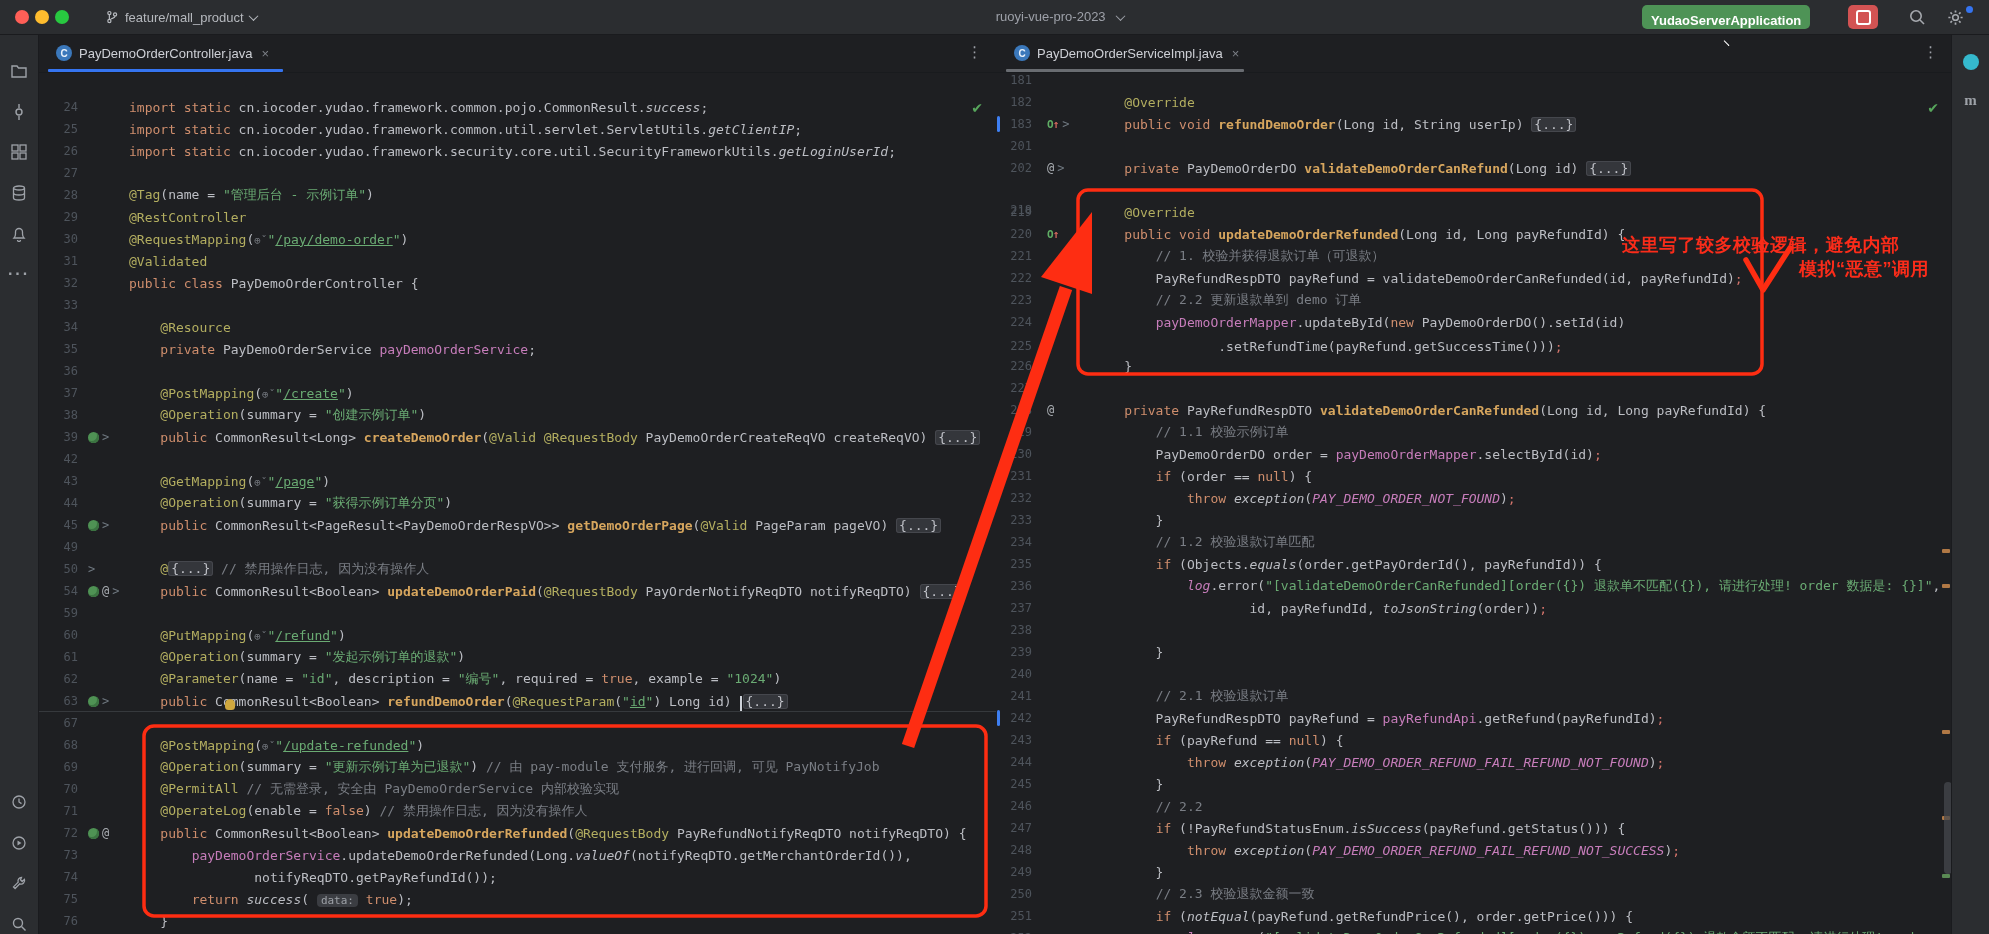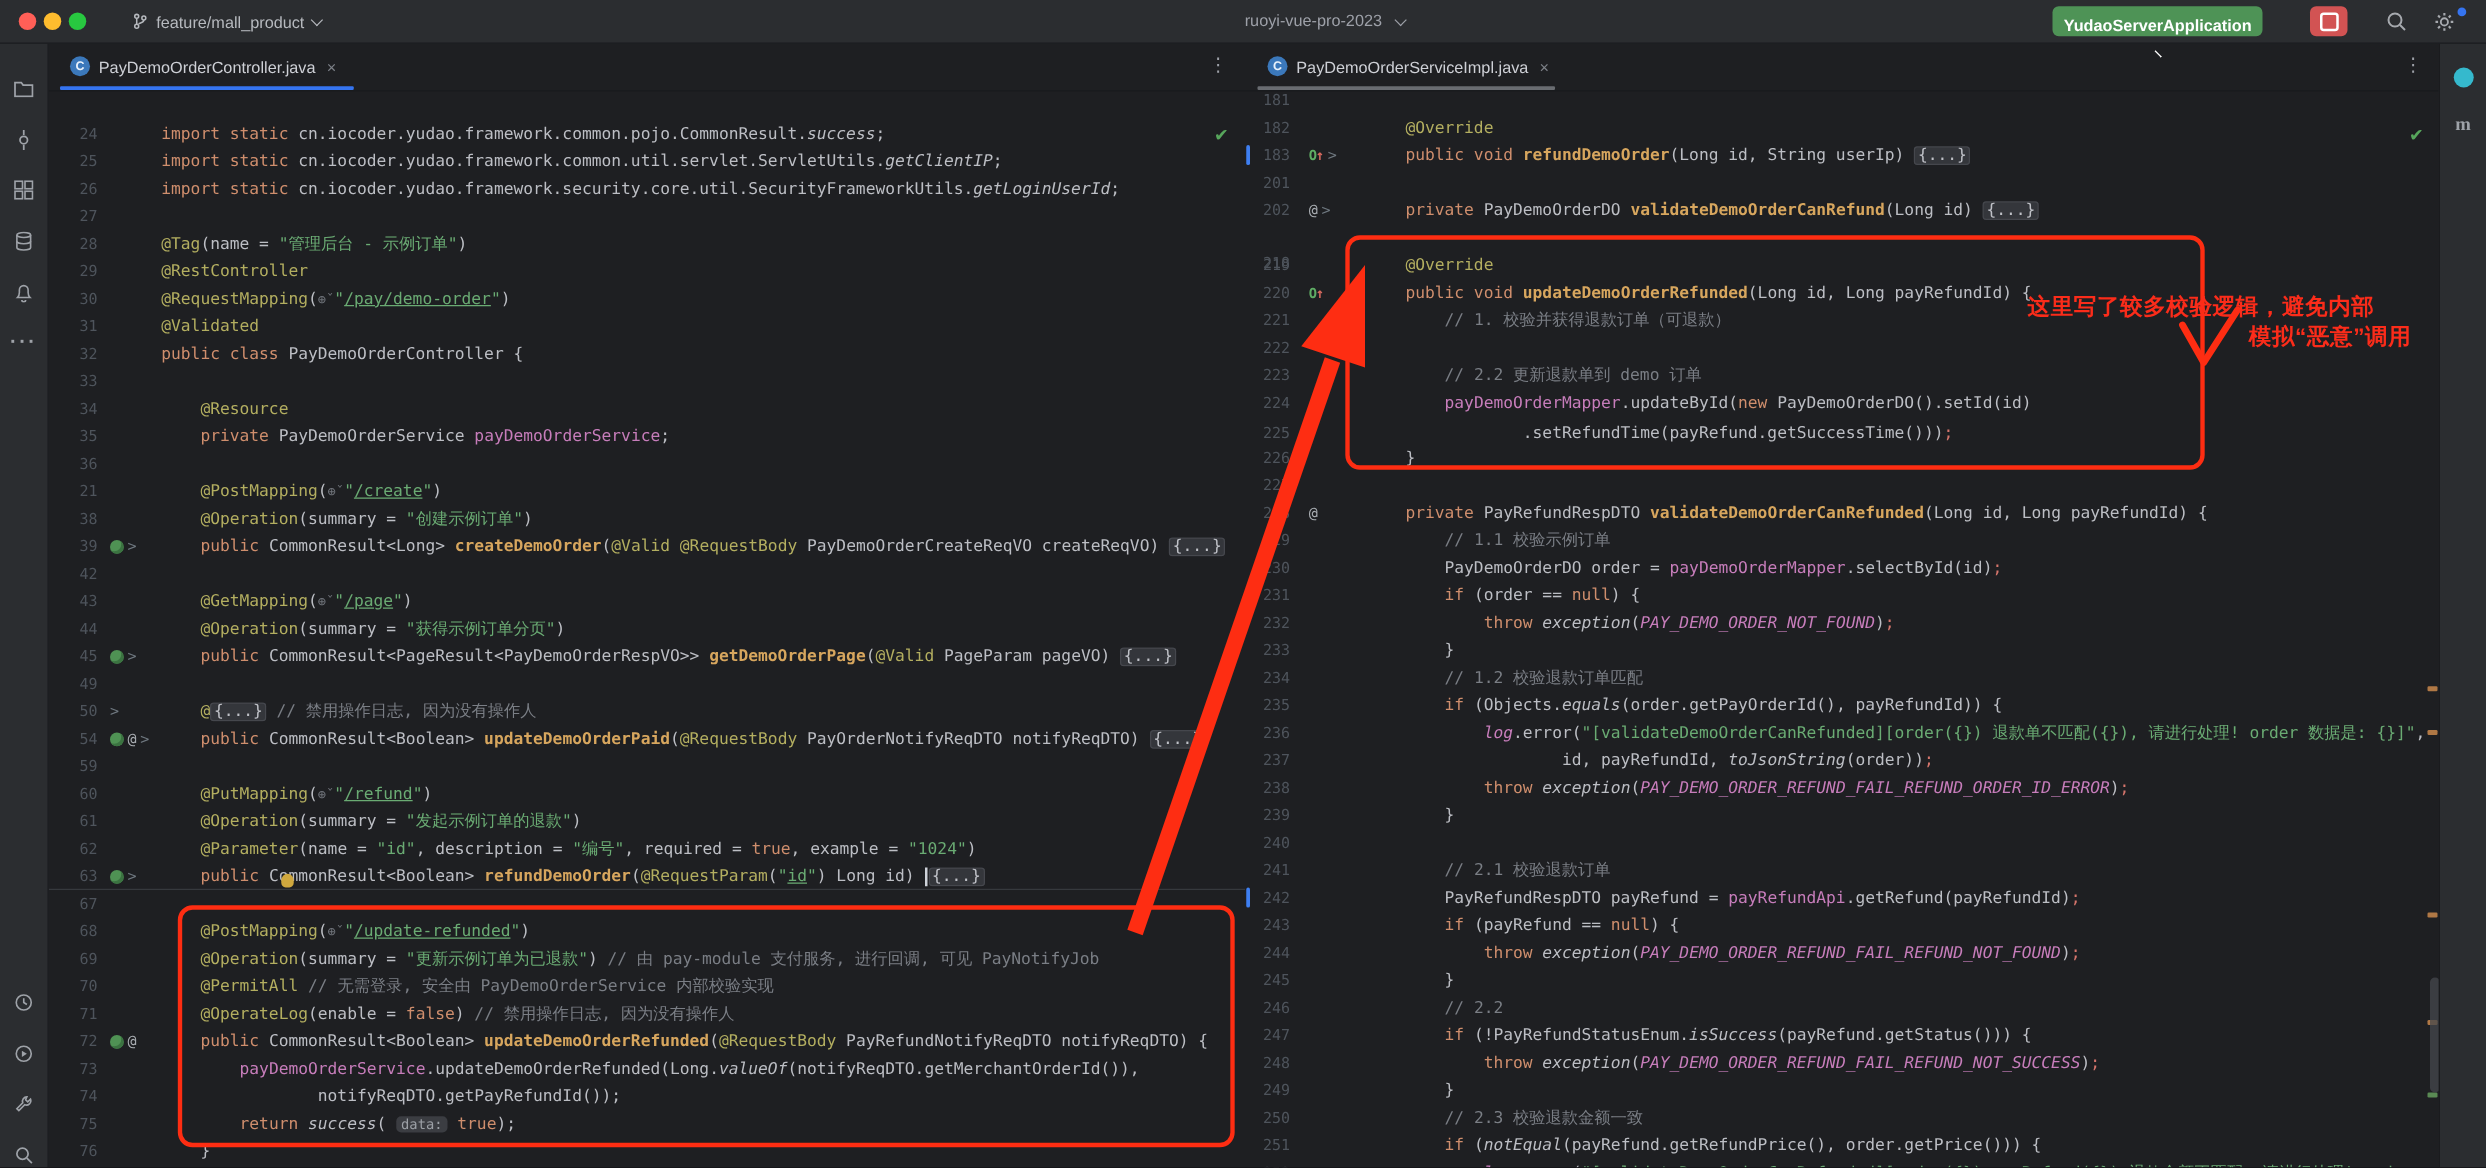--- a/index.html
+++ b/index.html
@@ -261,21 +261,21 @@
           <span class="lnum">35</span>
           <span class="gic"></span>
           <span class="codeline"><span class="tk-d">    </span><span class="tk-k">private </span><span class="tk-d">PayDemoOrderService </span><span class="tk-f">payDemoOrderService</span><span class="tk-d">;</span></span>
         </div>
         <div class="row" style="top: 326px;">
           <span class="lnum">36</span>
           <span class="gic"></span>
           <span class="codeline"></span>
         </div>
         <div class="row" style="top: 348px;">
-          <span class="lnum">21</span>
+          <span class="lnum">37</span>
           <span class="gic"></span>
           <span class="codeline"><span class="tk-d">    </span><span class="tk-a">@PostMapping</span><span class="tk-d">(</span><span class="tk-ic">⊕ˇ</span><span class="tk-s">"</span><span class="tk-su">/create</span><span class="tk-s">"</span><span class="tk-d">)</span></span>
         </div>
         <div class="row" style="top: 370px;">
           <span class="lnum">38</span>
           <span class="gic"></span>
           <span class="codeline"><span class="tk-d">    </span><span class="tk-a">@Operation</span><span class="tk-d">(summary = </span><span class="tk-s">"创建示例订单"</span><span class="tk-d">)</span></span>
         </div>
         <div class="row" style="top: 392px;">
           <span class="lnum">39</span>
@@ -480,20 +480,21 @@
           <span class="codeline"><span class="tk-d">    </span><span class="tk-k">public void </span><span class="tk-m">updateDemoOrderRefunded</span><span class="tk-d">(Long id, Long payRefundId) {</span></span>
         </div>
         <div class="row" style="top: 211px;">
           <span class="lnum">221</span>
           <span class="gic"></span>
           <span class="codeline"><span class="tk-d">        </span><span class="tk-c">// 1. 校验并获得退款订单（可退款）</span></span>
         </div>
         <div class="row" style="top: 233px;">
           <span class="lnum">222</span>
           <span class="gic"></span>
+          <span class="codeline"><span class="tk-d">        PayRefundRespDTO payRefund = validateDemoOrderCanRefunded(id, payRefundId)</span><span class="tk-sc">;</span></span>
         </div>
         <div class="row" style="top: 255px;">
           <span class="lnum">223</span>
           <span class="gic"></span>
           <span class="codeline"><span class="tk-d">        </span><span class="tk-c">// 2.2 更新退款单到 demo 订单</span></span>
         </div>
         <div class="row" style="top: 277px;">
           <span class="lnum">224</span>
           <span class="gic"></span>
           <span class="codeline"><span class="tk-d">        </span><span class="tk-f">payDemoOrderMapper</span><span class="tk-d">.updateById(</span><span class="tk-k">new</span><span class="tk-d"> PayDemoOrderDO().setId(id)</span></span>
@@ -561,21 +562,20 @@
           <span class="codeline"><span class="tk-d">            </span><span class="tk-cn">log</span><span class="tk-d">.error(</span><span class="tk-s">"[validateDemoOrderCanRefunded][order({}) 退款单不匹配({}), 请进行处理! order 数据是: {}]"</span><span class="tk-d">,</span></span>
         </div>
         <div class="row" style="top: 563px;">
           <span class="lnum">237</span>
           <span class="gic"></span>
           <span class="codeline"><span class="tk-d">                    id, payRefundId, </span><span class="tk-im">toJsonString</span><span class="tk-d">(order))</span><span class="tk-sc">;</span></span>
         </div>
         <div class="row" style="top: 585px;">
           <span class="lnum">238</span>
           <span class="gic"></span>
-          <span class="codeline"><span class="tk-d">            </span><span class="tk-k">throw</span><span class="tk-d"> </span><span class="tk-im">exception</span><span class="tk-d">(</span><span class="tk-cn">PAY_DEMO_ORDER_REFUND_FAIL_REFUND_ORDER_ID_ERROR</span><span class="tk-d">)</span><span class="tk-sc">;</span></span>
         </div>
         <div class="row" style="top: 607px;">
           <span class="lnum">239</span>
           <span class="gic"></span>
           <span class="codeline"><span class="tk-d">        }</span></span>
         </div>
         <div class="row" style="top: 629px;">
           <span class="lnum">240</span>
           <span class="gic"></span>
           <span class="codeline"></span>

